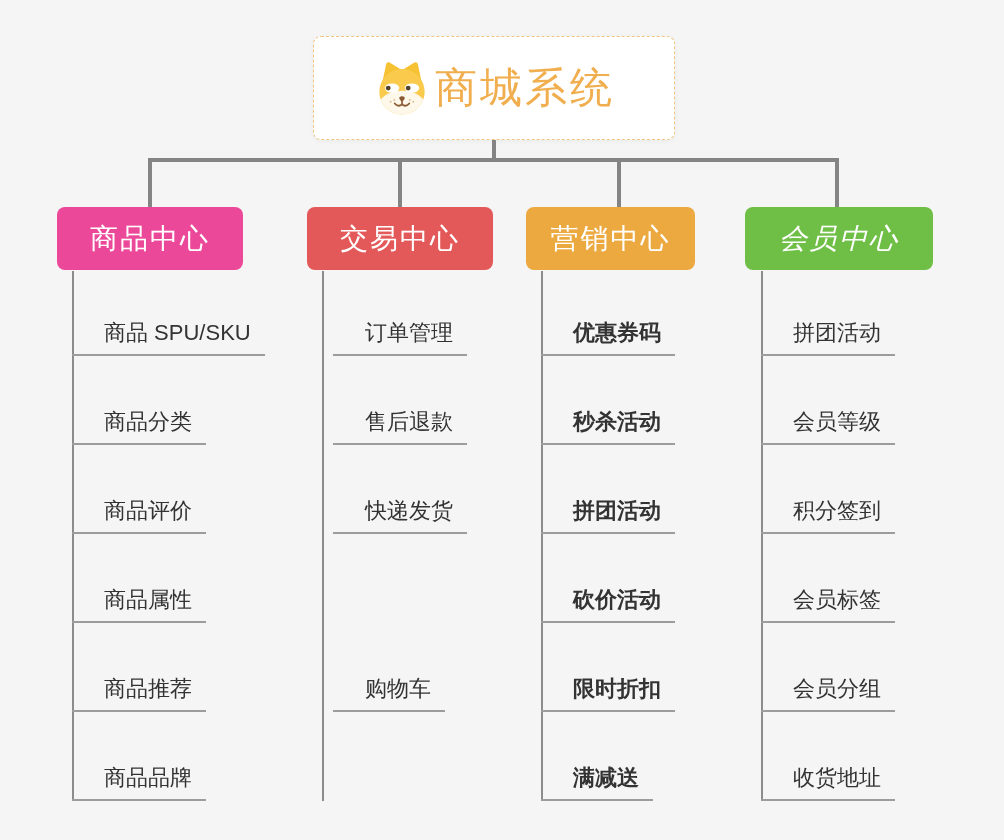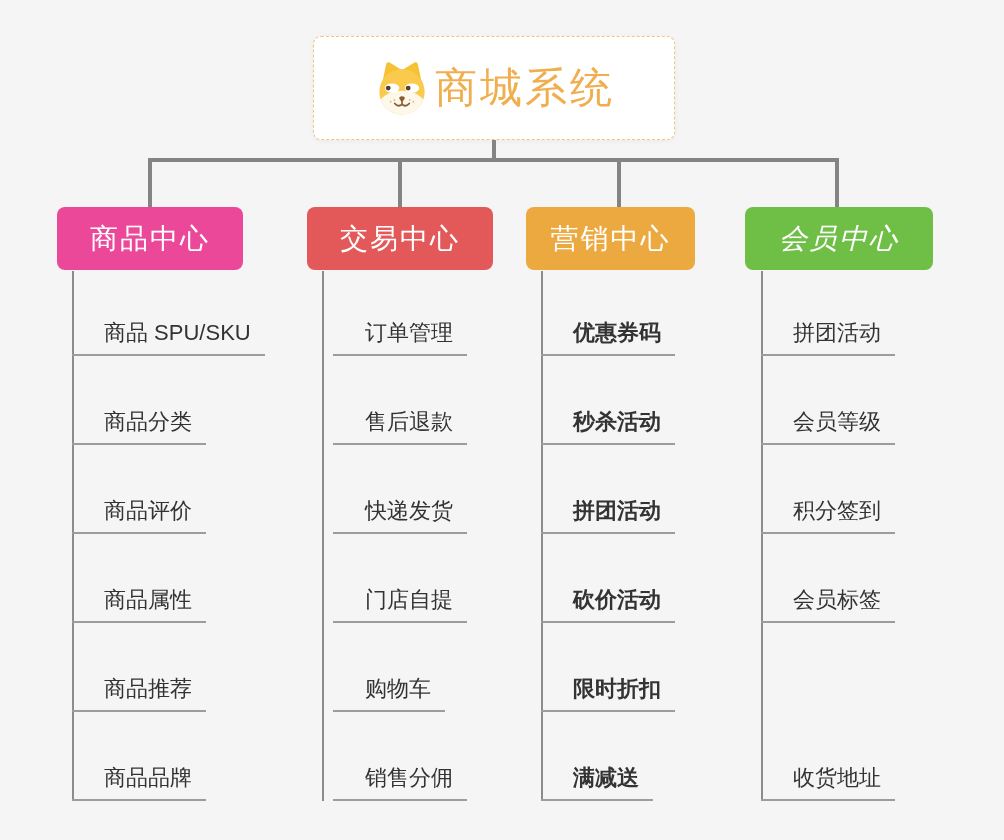--- a/index.html
+++ b/index.html
@@ -129,30 +129,29 @@
   <div class="leaf c0 r0">商品 SPU/SKU</div>
   <div class="leaf c0 r1">商品分类</div>
   <div class="leaf c0 r2">商品评价</div>
   <div class="leaf c0 r3">商品属性</div>
   <div class="leaf c0 r4">商品推荐</div>
   <div class="leaf c0 r5">商品品牌</div>
 
   <div class="leaf c1 r0">订单管理</div>
   <div class="leaf c1 r1">售后退款</div>
   <div class="leaf c1 r2">快递发货</div>
-  <div class="leaf c1 r3">门店自提</div>
   <div class="leaf c1 r4">购物车</div>
-  <div class="leaf c1 r5">销售分佣</div>
 
   <div class="leaf c2 r0">优惠券码</div>
   <div class="leaf c2 r2">拼团活动</div>
   <div class="leaf c2 r1">秒杀活动</div>
   <div class="leaf c2 r3">砍价活动</div>
   <div class="leaf c2 r4">限时折扣</div>
   <div class="leaf c2 r5">满减送</div>
 
   <div class="leaf c3 r0">拼团活动</div>
   <div class="leaf c3 r2">积分签到</div>
   <div class="leaf c3 r1">会员等级</div>
   <div class="leaf c3 r3">会员标签</div>
+  <div class="leaf c3 r4">会员分组</div>
   <div class="leaf c3 r5">收货地址</div>
 
 </div>
 
 </body></html>

